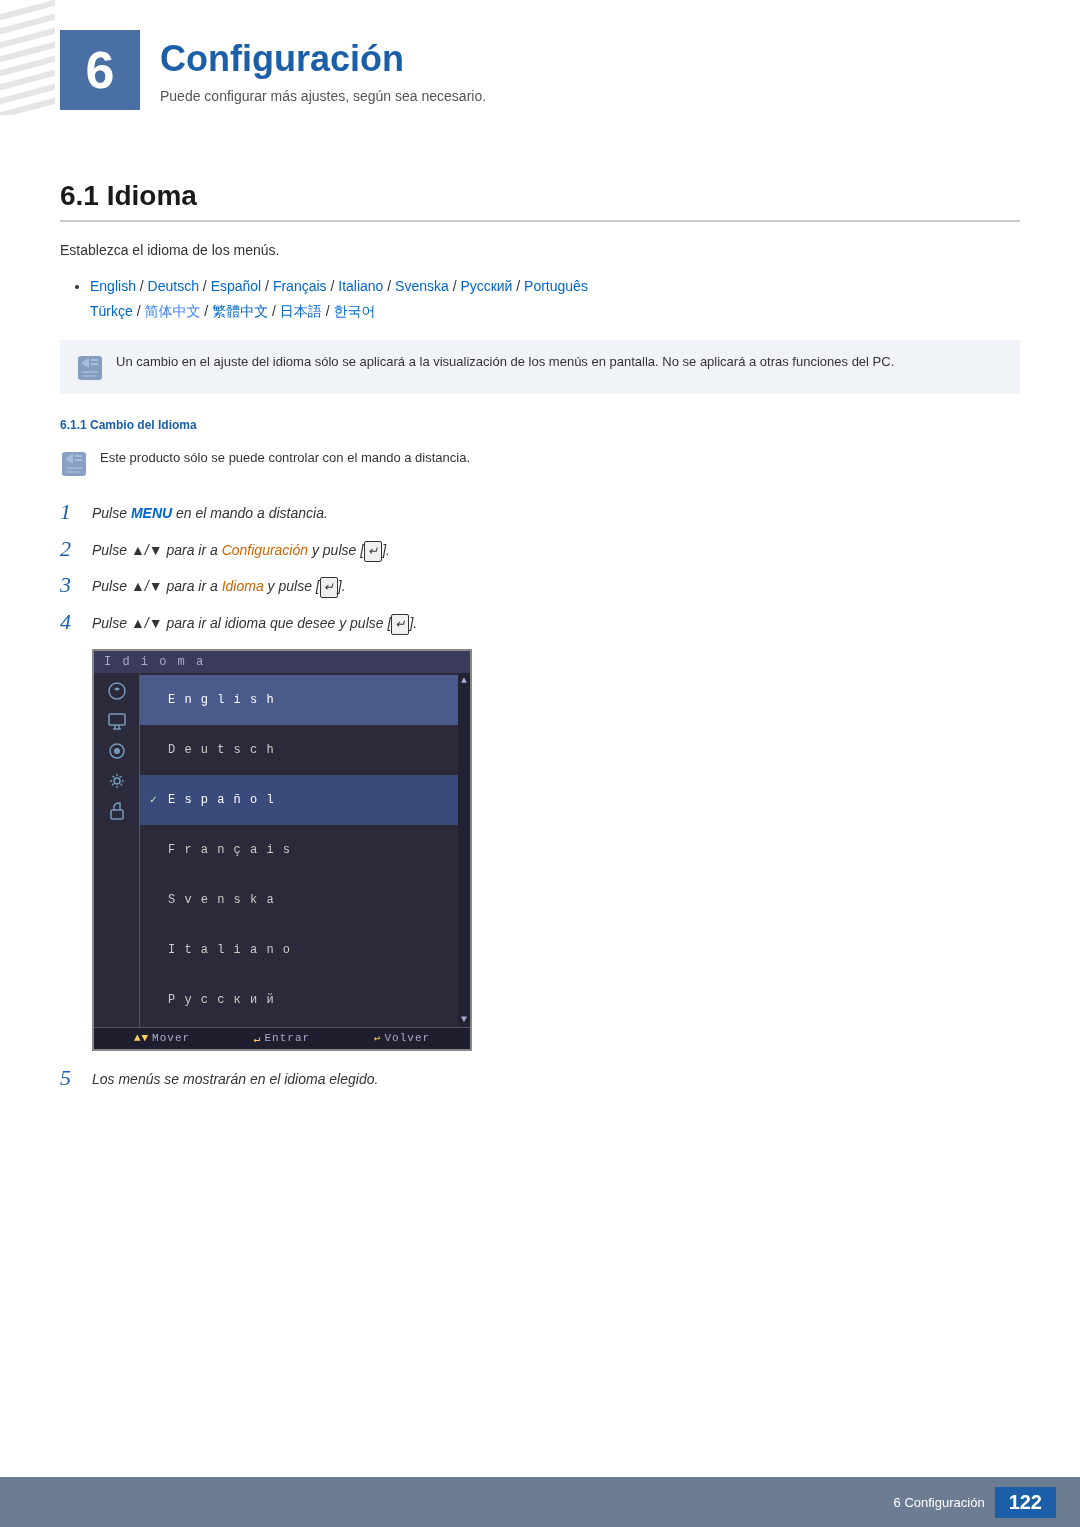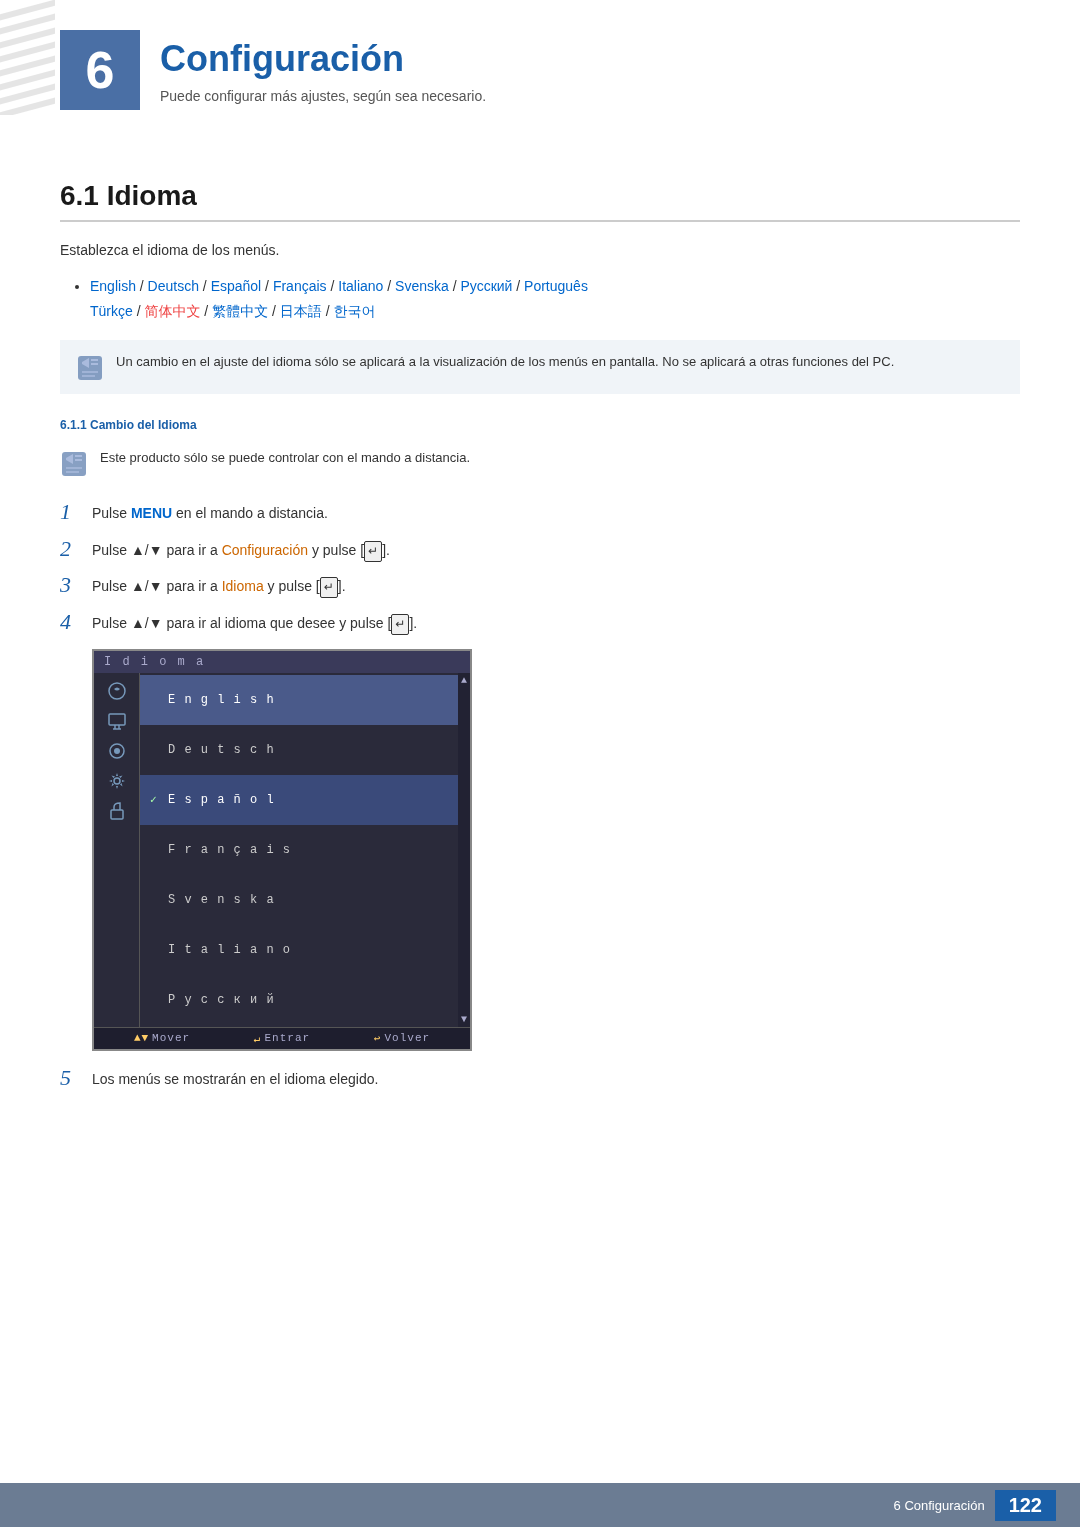--- a/index.html
+++ b/index.html
@@ -127,20 +127,21 @@
       color: #1a5fa8;
       min-width: 20px;
       font-family: Georgia, serif;
       line-height: 1.2;
     }
     .step-text {
       font-size: 14px;
       color: #333;
       padding-top: 3px;
       line-height: 1.6;
+      font-style: italic;
     }
     .step-text .highlight-menu {
       color: #0066cc;
       font-weight: bold;
     }
     .step-text .highlight-config {
       color: #cc6600;
     }
     .step-text .highlight-idioma {
       color: #cc6600;
@@ -263,21 +264,21 @@
       gap: 12px;
       margin-bottom: 14px;
     }
 
     
     .page-footer {
       position: absolute;
       bottom: 0;
       left: 0;
       right: 0;
-      height: 44px;
+      height: 50px;
       background: #6b7c93;
       display: flex;
       align-items: center;
       justify-content: flex-end;
       padding: 0 24px;
       gap: 10px;
     }
     .footer-chapter-text {
       color: #ffffff;
       font-size: 13px;
@@ -328,21 +329,21 @@
     <li>
       <span style="color:#0066cc;">English</span> /
       <span style="color:#0066cc;">Deutsch</span> /
       <span style="color:#0066cc;">Español</span> /
       <span style="color:#0066cc;">Français</span> /
       <span style="color:#0066cc;">Italiano</span> /
       <span style="color:#0066cc;">Svenska</span> /
       <span style="color:#0066cc;">Русский</span> /
       <span style="color:#0066cc;">Português</span><br>
       <span style="color:#0066cc;">Türkçe</span> /
-      <span style="color:#ef4444;">简体中文</span> /
+      <span style="color:#3b82f6;">简体中文</span> /
       <span style="color:#0066cc;">繁體中文</span> /
       <span style="color:#0066cc;">日本語</span> /
       <span style="color:#0066cc;">한국어</span>
     </li>
   </ul>
 
   <div class="note-box">
     <div class="note-icon">
       <svg viewBox="0 0 28 28" width="28" height="28">
         <rect x="2" y="2" width="24" height="24" rx="3" fill="#5577aa" opacity="0.7"></rect>

